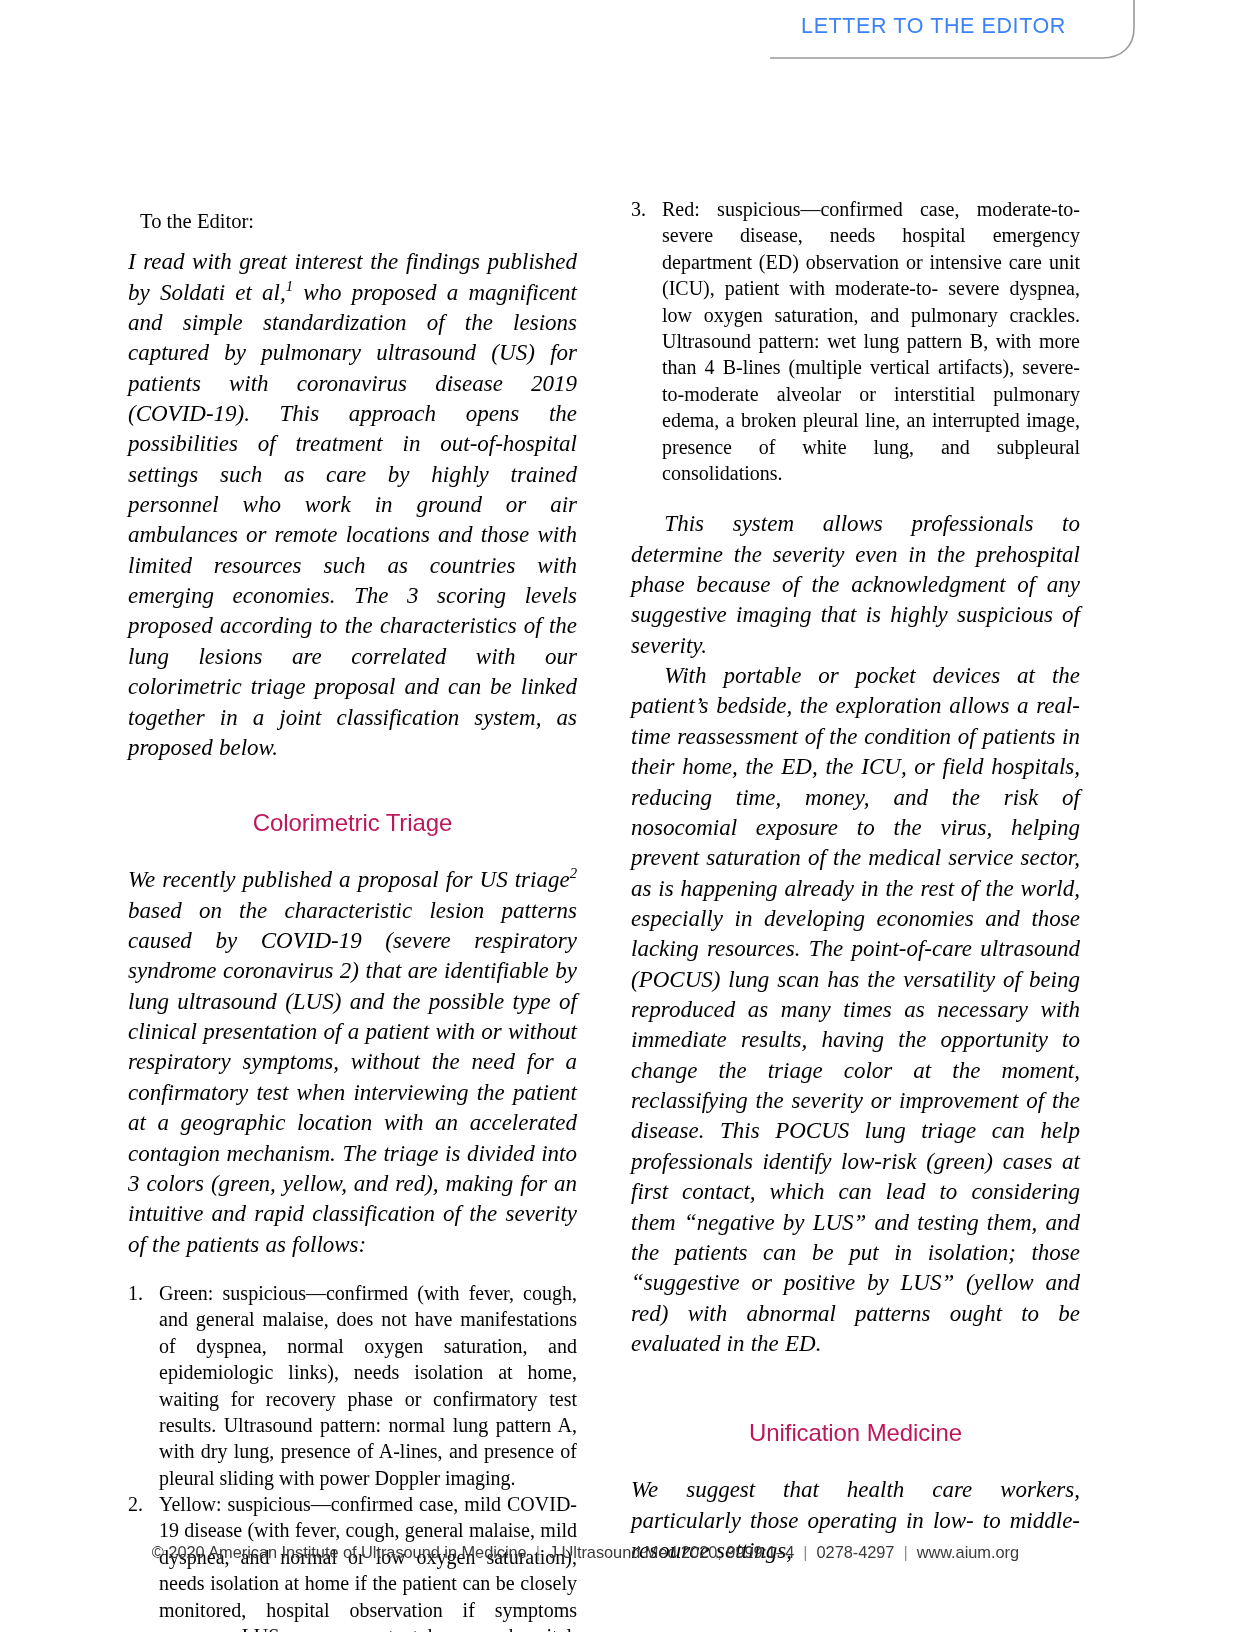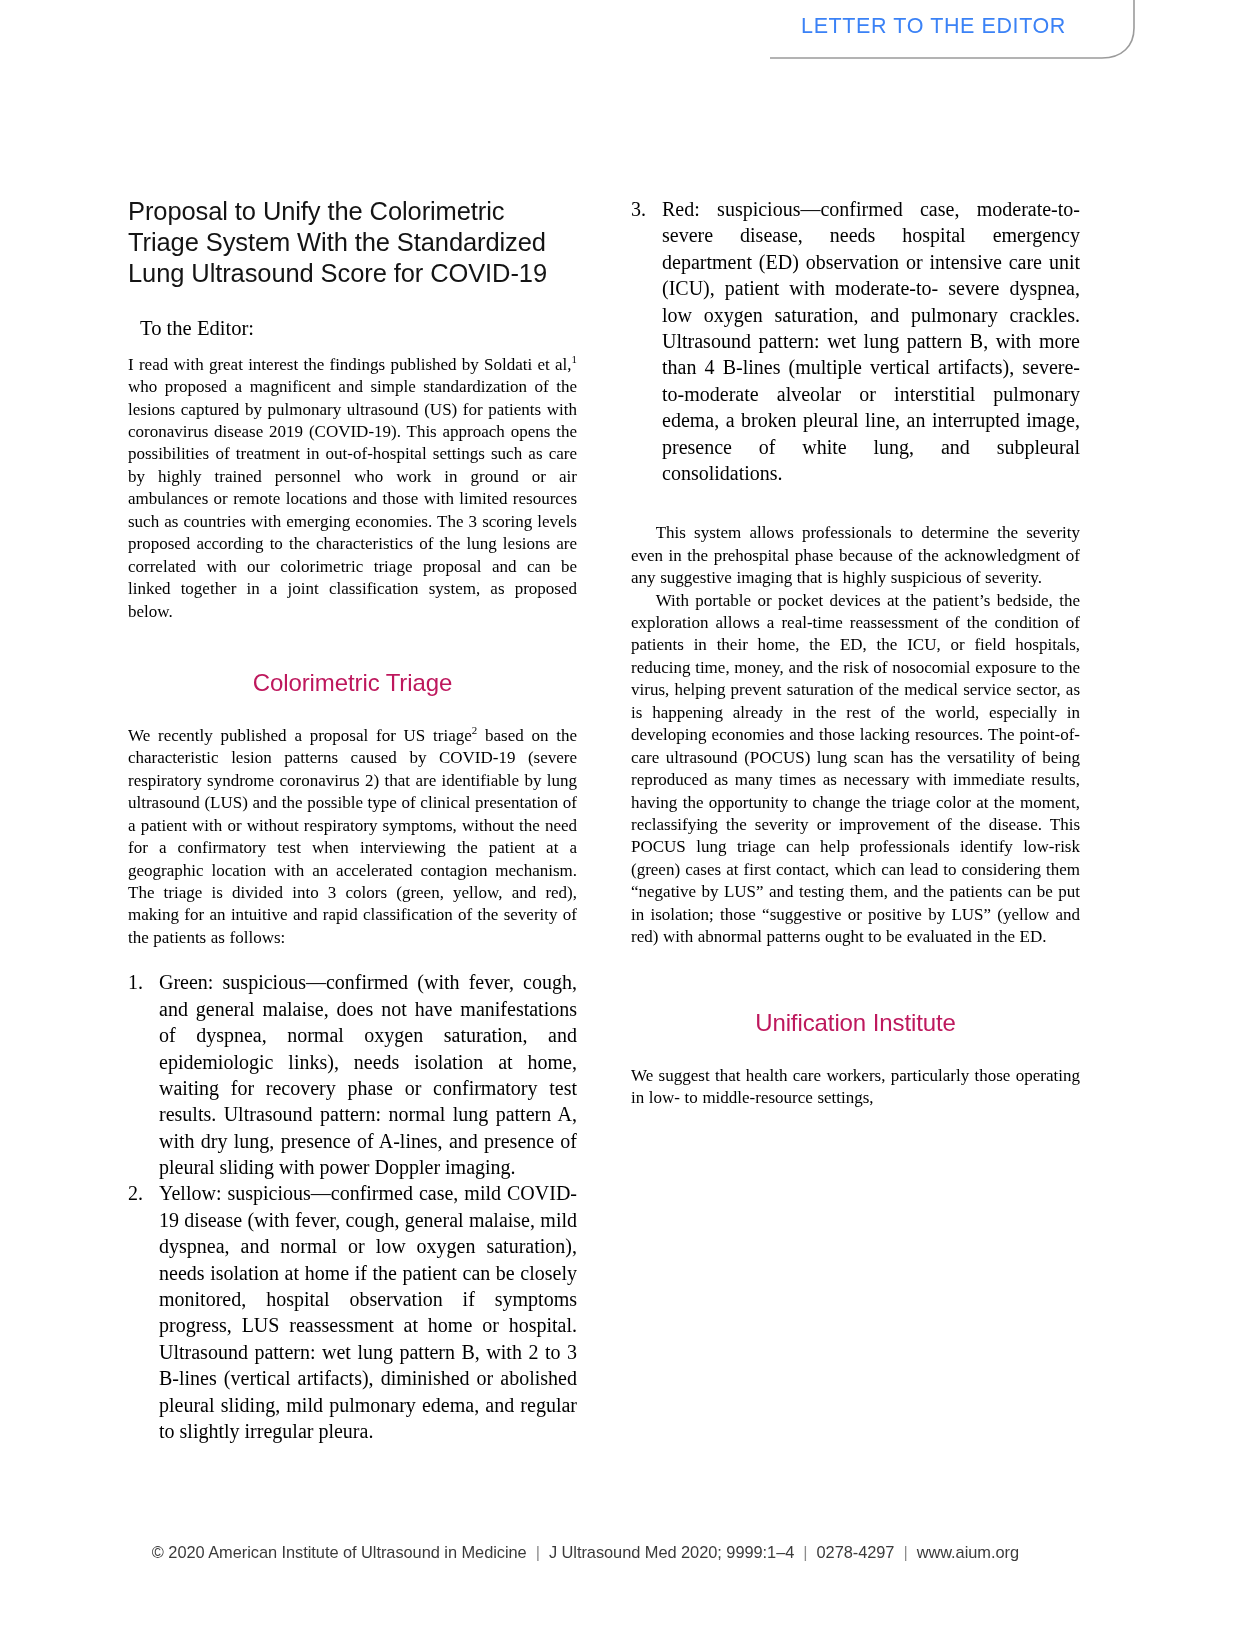--- a/index.html
+++ b/index.html
@@ -77,27 +77,28 @@
     font-weight: 400;
     color: #be185d;
     text-align: center;
     margin: 46px 0 28px 0;
     letter-spacing: -0.1px;
   }
   .section-heading.tight-top { margin-top: 60px; }
 
   
   p.body {
-    font-size: 17px;
+    font-size: 23px;
     line-height: 1.32;
     text-align: justify;
     text-justify: inter-word;
     margin: 0;
     hyphens: manual;
     word-spacing: 0.02em;
+    font-style: italic;
   }
   p.body.indent { text-indent: 1.45em; }
   p.salutation {
     font-size: 20.6px;
     line-height: 1.32;
     margin: 12px;
     text-align: left;
   }
 
   sup.ref {
@@ -159,21 +160,20 @@
     <path d="M 770 58 L 1102 58 C 1122 58 1134 46 1134 28 L 1134 0" fill="none" stroke="#9b9b9b" stroke-width="1.6"></path>
   </svg>
   <div class="running-head-label">LETTER TO THE EDITOR</div>
 </div>
 
 <div class="page">
   <div class="columns">
 
     <div class="col">
 
-      <h1 class="article-title">Proposal to Unify the Colorimetric Triage System With the Standardized Lung Ultrasound Score for COVID-19</h1>
 
       <p class="salutation">To the Editor:</p>
 
       <p class="body"><span>I read with great interest the findings published by Soldati et al,</span><sup class="ref">1</sup><span> who proposed a magnificent and simple standardization of the lesions captured by pulmonary ultrasound (US) for patients with coronavirus disease 2019 (COVID-19). This approach opens the possibilities of treatment in out-of-hospital settings such as care by highly trained personnel who work in ground or air ambulances or remote locations and those with limited resources such as countries with emerging economies. The 3 scoring levels proposed according to the characteristics of the lung lesions are correlated with our colorimetric triage proposal and can be linked together in a joint classification system, as proposed below.</span></p>
 
       <h2 class="section-heading">Colorimetric Triage</h2>
 
       <p class="body"><span>We recently published a proposal for US triage</span><sup class="ref">2</sup><span> based on the characteristic lesion patterns caused by COVID-19 (severe respiratory syndrome coronavirus 2) that are identifiable by lung ultrasound (LUS) and the possible type of clinical presentation of a patient with or without respiratory symptoms, without the need for a confirmatory test when interviewing the patient at a geographic location with an accelerated contagion mechanism. The triage is divided into 3 colors (green, yellow, and red), making for an intuitive and rapid classification of the severity of the patients as follows:</span></p>
 
       <ol class="numlist">
@@ -182,25 +182,25 @@
       </ol>
 
     </div>
 
     <div class="col">
 
       <ol class="numlist" style="counter-reset: nl 2;">
         <li>Red: suspicious—confirmed case, moderate-to-severe disease, needs hospital emergency department (ED) observation or intensive care unit (ICU), patient with moderate-to- severe dyspnea, low oxygen saturation, and pulmonary crackles. Ultrasound pattern: wet lung pattern B, with more than 4 B-lines (multiple vertical artifacts), severe-to-moderate alveolar or interstitial pulmonary edema, a broken pleural line, an interrupted image, presence of white lung, and subpleural consolidations.</li>
       </ol>
 
-      <p class="body indent" style="margin-top:36px;">This system allows professionals to determine the severity even in the prehospital phase because of the acknowledgment of any suggestive imaging that is highly suspicious of severity.</p>
+      <p class="body indent" style="margin-top:23px;">This system allows professionals to determine the severity even in the prehospital phase because of the acknowledgment of any suggestive imaging that is highly suspicious of severity.</p>
 
       <p class="body indent">With portable or pocket devices at the patient’s bedside, the exploration allows a real-time reassessment of the condition of patients in their home, the ED, the ICU, or field hospitals, reducing time, money, and the risk of nosocomial exposure to the virus, helping prevent saturation of the medical service sector, as is happening already in the rest of the world, especially in developing economies and those lacking resources. The point-of-care ultrasound (POCUS) lung scan has the versatility of being reproduced as many times as necessary with immediate results, having the opportunity to change the triage color at the moment, reclassifying the severity or improvement of the disease. This POCUS lung triage can help professionals identify low-risk (green) cases at first contact, which can lead to considering them “negative by LUS” and testing them, and the patients can be put in isolation; those “suggestive or positive by LUS” (yellow and red) with abnormal patterns ought to be evaluated in the ED.</p>
 
-      <h2 class="section-heading tight-top">Unification Institute</h2>
+      <h2 class="section-heading tight-top">Unification Medicine</h2>
 
       <p class="body">We suggest that health care workers, particularly those operating in low- to middle-resource settings,</p>
 
     </div>
 
   </div>
 </div>
 
 <div class="footer">
   <span>© 2020 American Institute of Ultrasound in Medicine</span><span class="sep">|</span><span>J Ultrasound Med 2020; 9999:1–4</span><span class="sep">|</span><span>0278-4297</span><span class="sep">|</span><span>www.aium.org</span>

